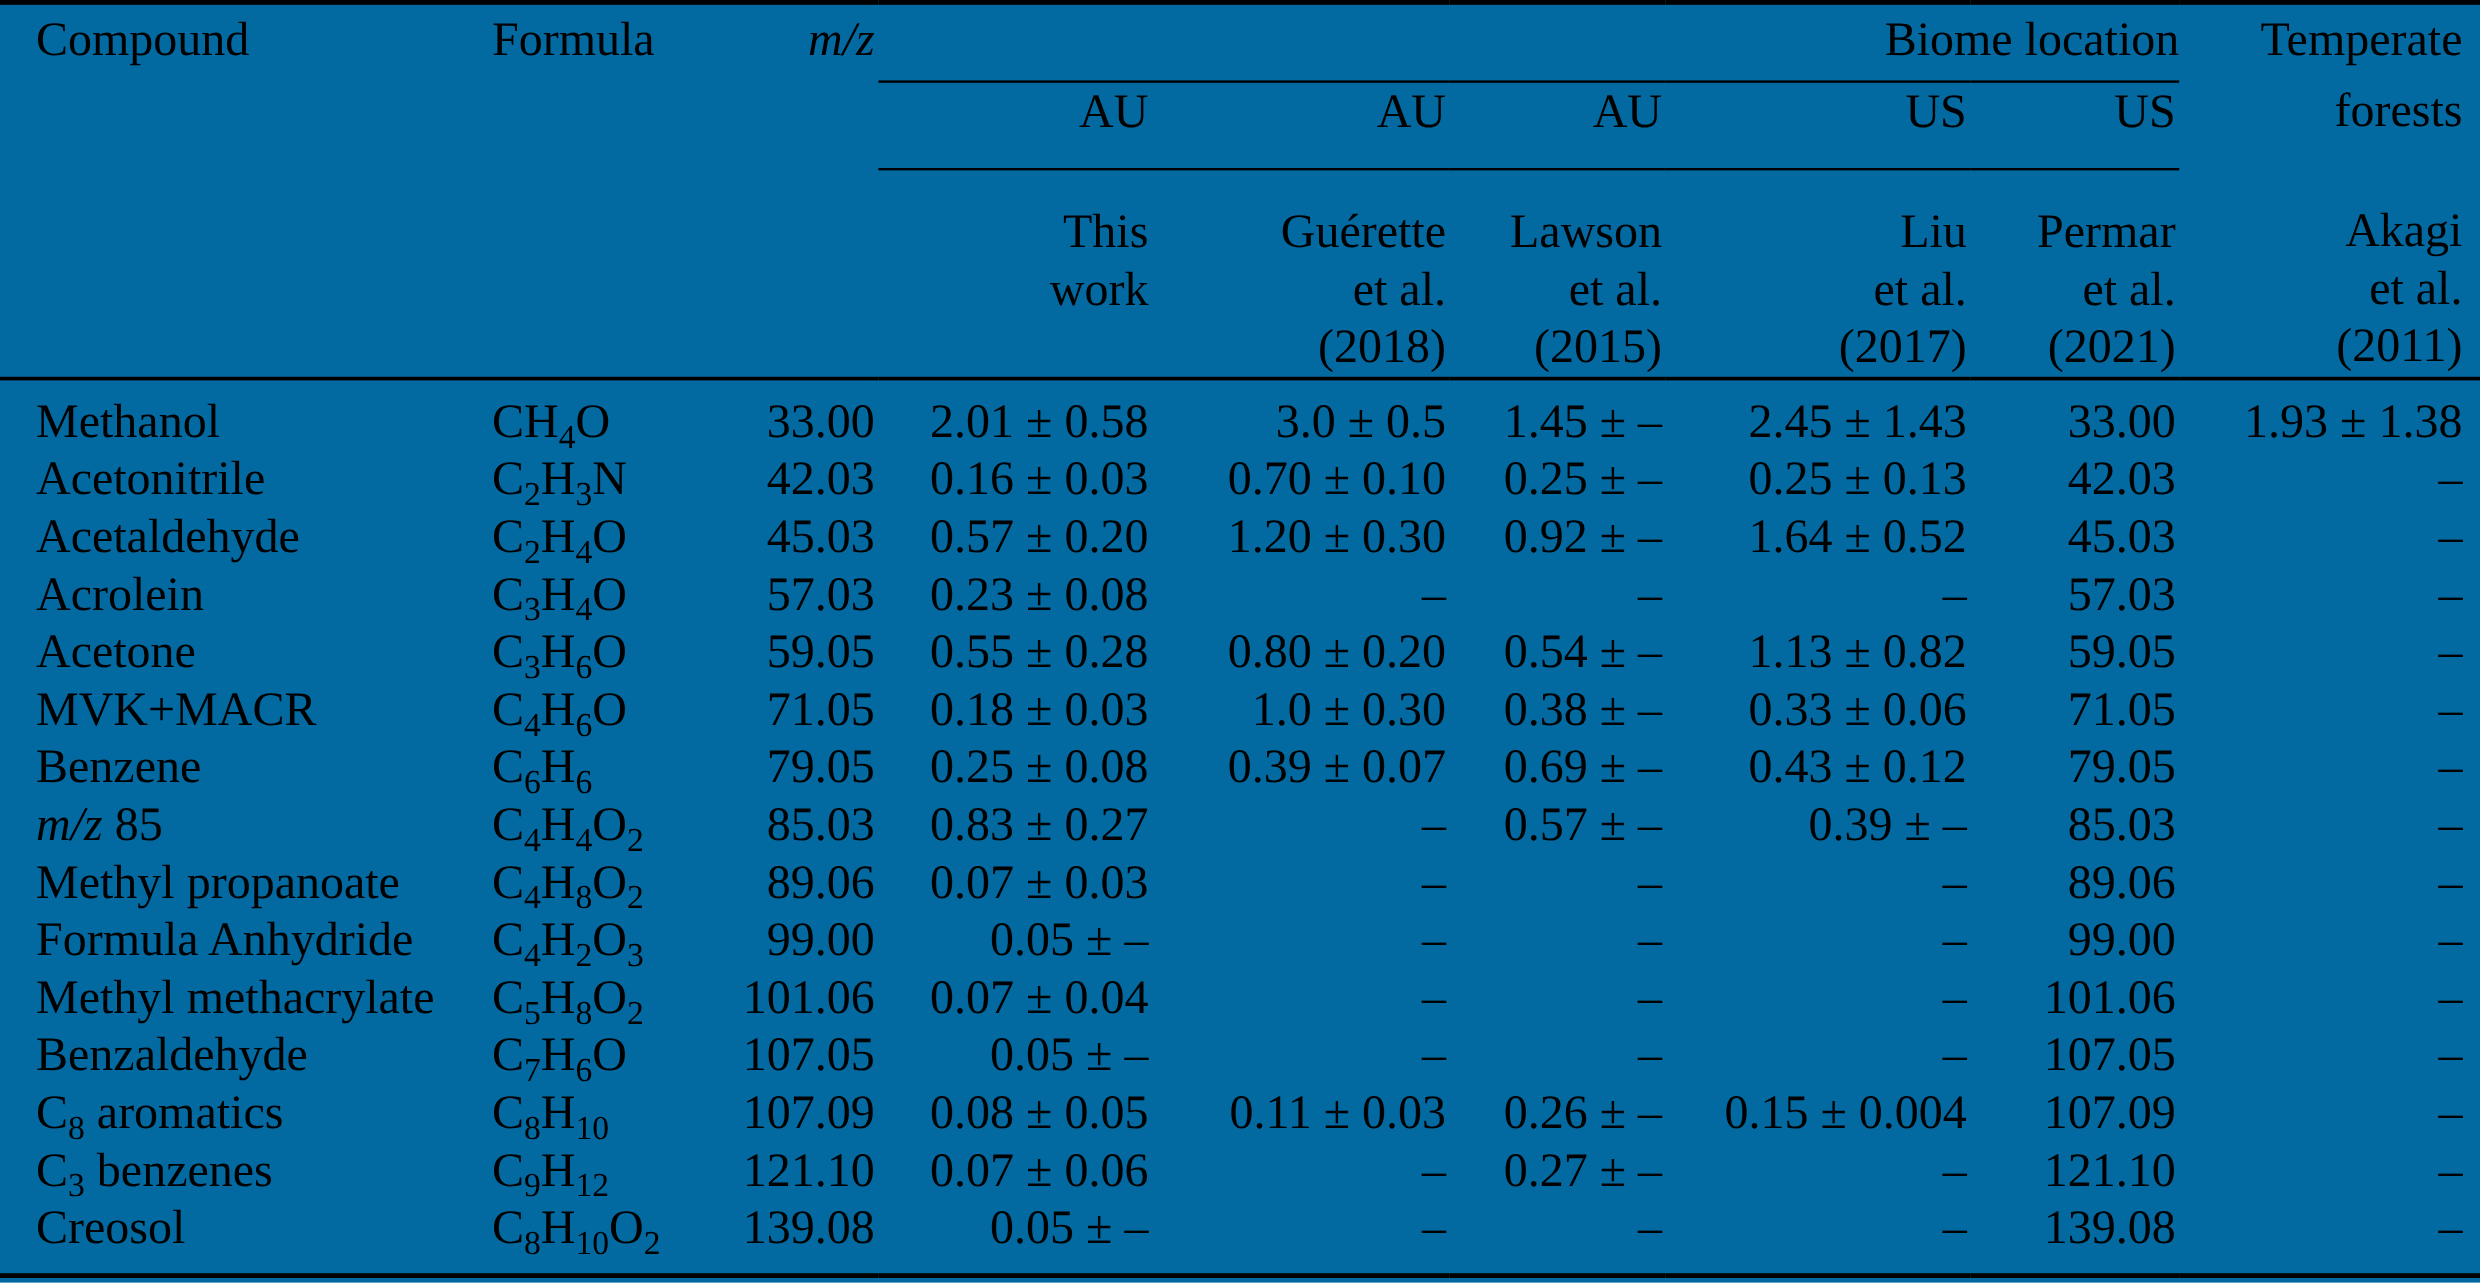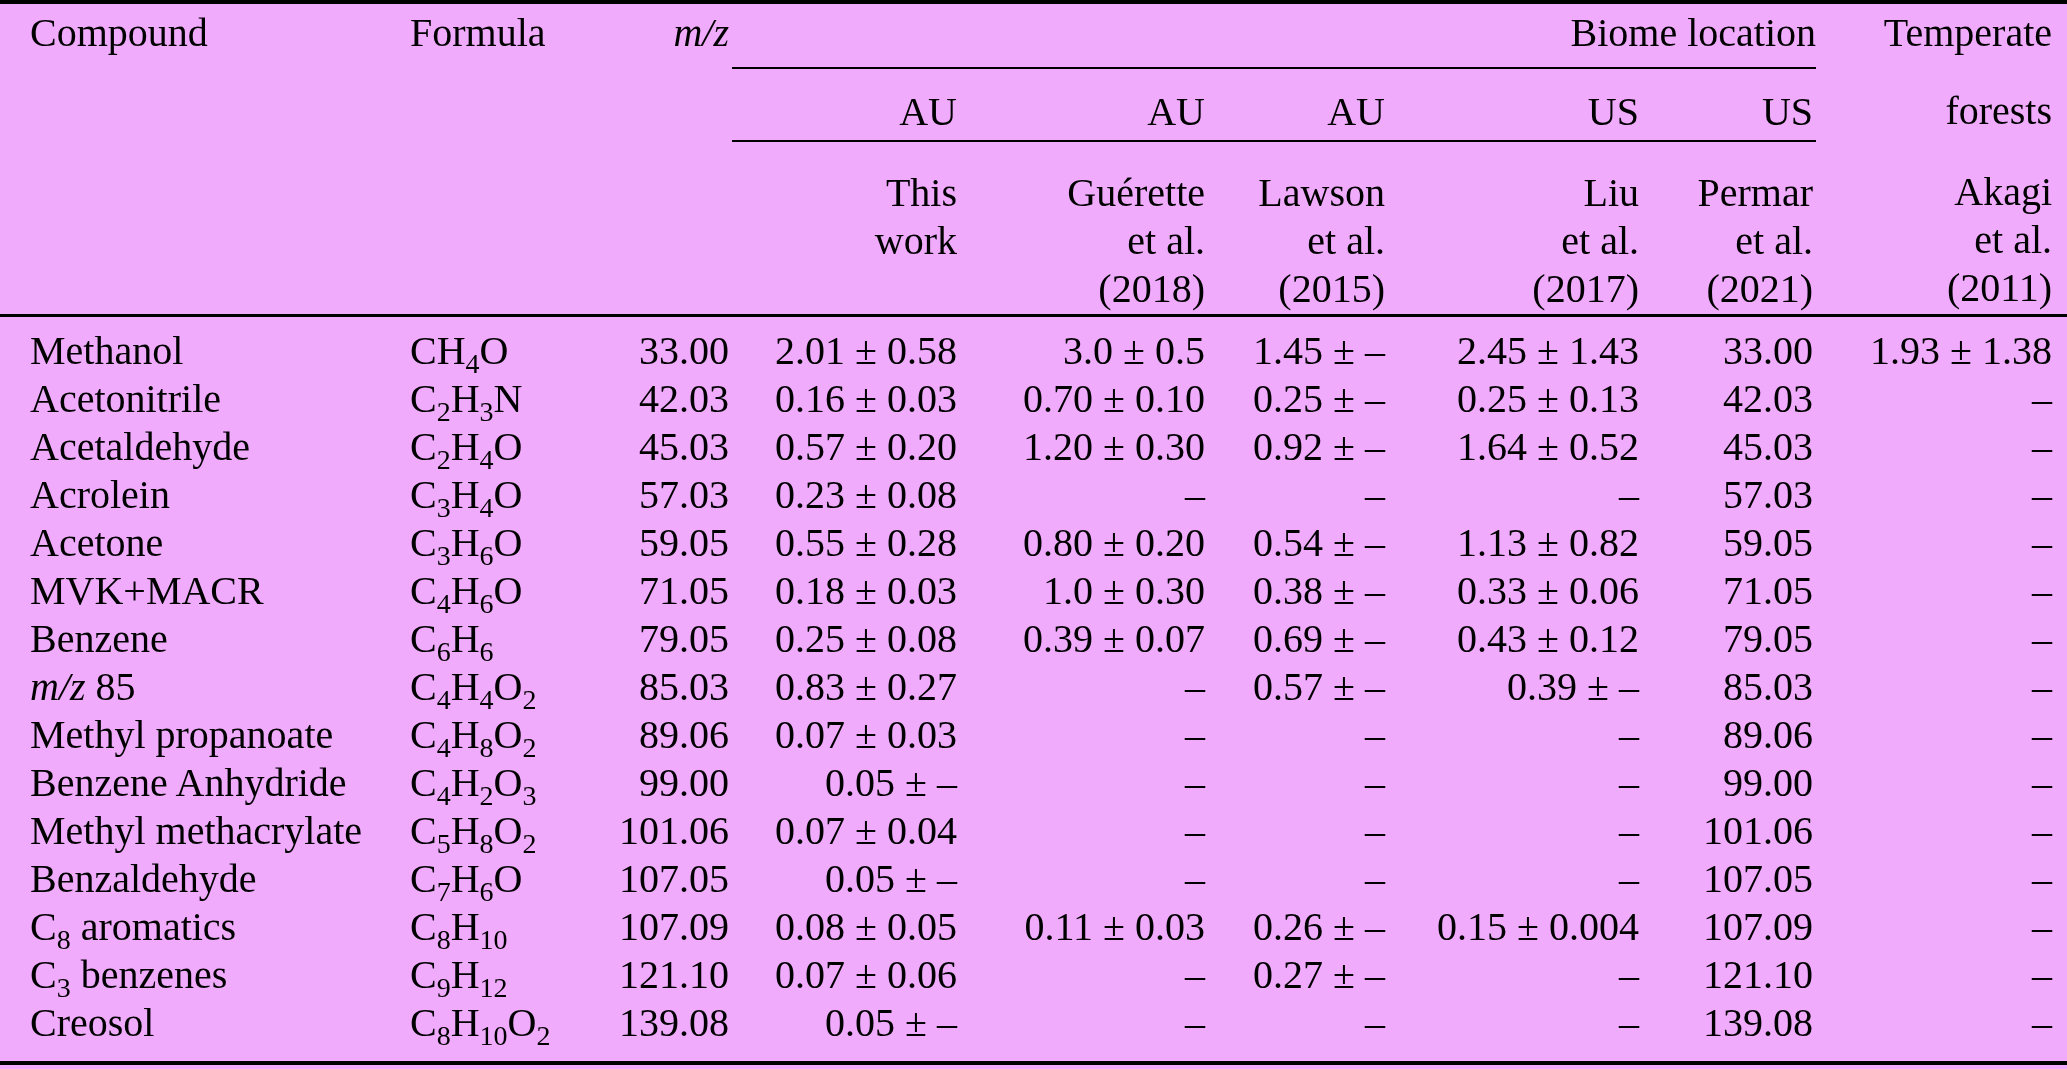--- a/index.html
+++ b/index.html
@@ -1,19 +1,19 @@
 <!DOCTYPE html>
 <html><head>
 <meta charset="utf-8">
 <style>
   html, body { margin: 0; padding: 0; background: #ffffff; }
   .page {
     width: 2067px;
     height: 1069px;
-    background: #f0abfc;
+    background: #0369a1;
     overflow: hidden;
     font-family: "Liberation Serif", "DejaVu Serif", serif;
     color: #000000;
   }
   table.data {
     border-collapse: collapse;
     table-layout: fixed;
     width: 2067px;
     font-size: 40px;
     color: #000000;
@@ -42,21 +42,21 @@
   .pl { padding-left: 30px; }
   .pr-last { padding-right: 15px; }
   .lines { white-space: pre-line; }
 
   thead { border-bottom: 3px solid #000000; }
   thead th { vertical-align: top; }
   tr.h1 { height: 66px; }
   tr.h2 { height: 73px; }
   tr.h3 { height: 174px; }
   .pt1 { padding-top: 5px; }
-  .pt2 { padding-top: 19px; }
+  .pt2 { }
   .pt3 { padding-top: 27px; }
   .rule-thin  { border-bottom: 2px solid #000000; text-align: right; }
   .rule-heavy { border-bottom: 3px solid #000000; }
 
   tbody td { height: 48px; }
   tbody tr:first-child td { padding-top: 10px; margin-left: 47px; }
   tbody tr:last-child td { padding-bottom: 14px; margin-left: 31px; }
 
   sub { font-size: 28px; line-height: 0; }
   i { font-style: italic; }
@@ -207,21 +207,21 @@
           <td class="al">C<sub>4</sub>H<sub>8</sub>O<sub>2</sub></td>
           <td class="ar">89.06</td>
           <td class="ar">0.07 ± 0.03</td>
           <td class="ar">–</td>
           <td class="ar">–</td>
           <td class="ar">–</td>
           <td class="ar">89.06</td>
           <td class="ar pr-last">–</td>
         </tr>
         <tr>
-          <td class="al pl">Benzene Anhydride</td>
+          <td class="al pl">Formula Anhydride</td>
           <td class="al">C<sub>4</sub>H<sub>2</sub>O<sub>3</sub></td>
           <td class="ar">99.00</td>
           <td class="ar">0.05 ± –</td>
           <td class="ar">–</td>
           <td class="ar">–</td>
           <td class="ar">–</td>
           <td class="ar">99.00</td>
           <td class="ar pr-last">–</td>
         </tr>
         <tr>

